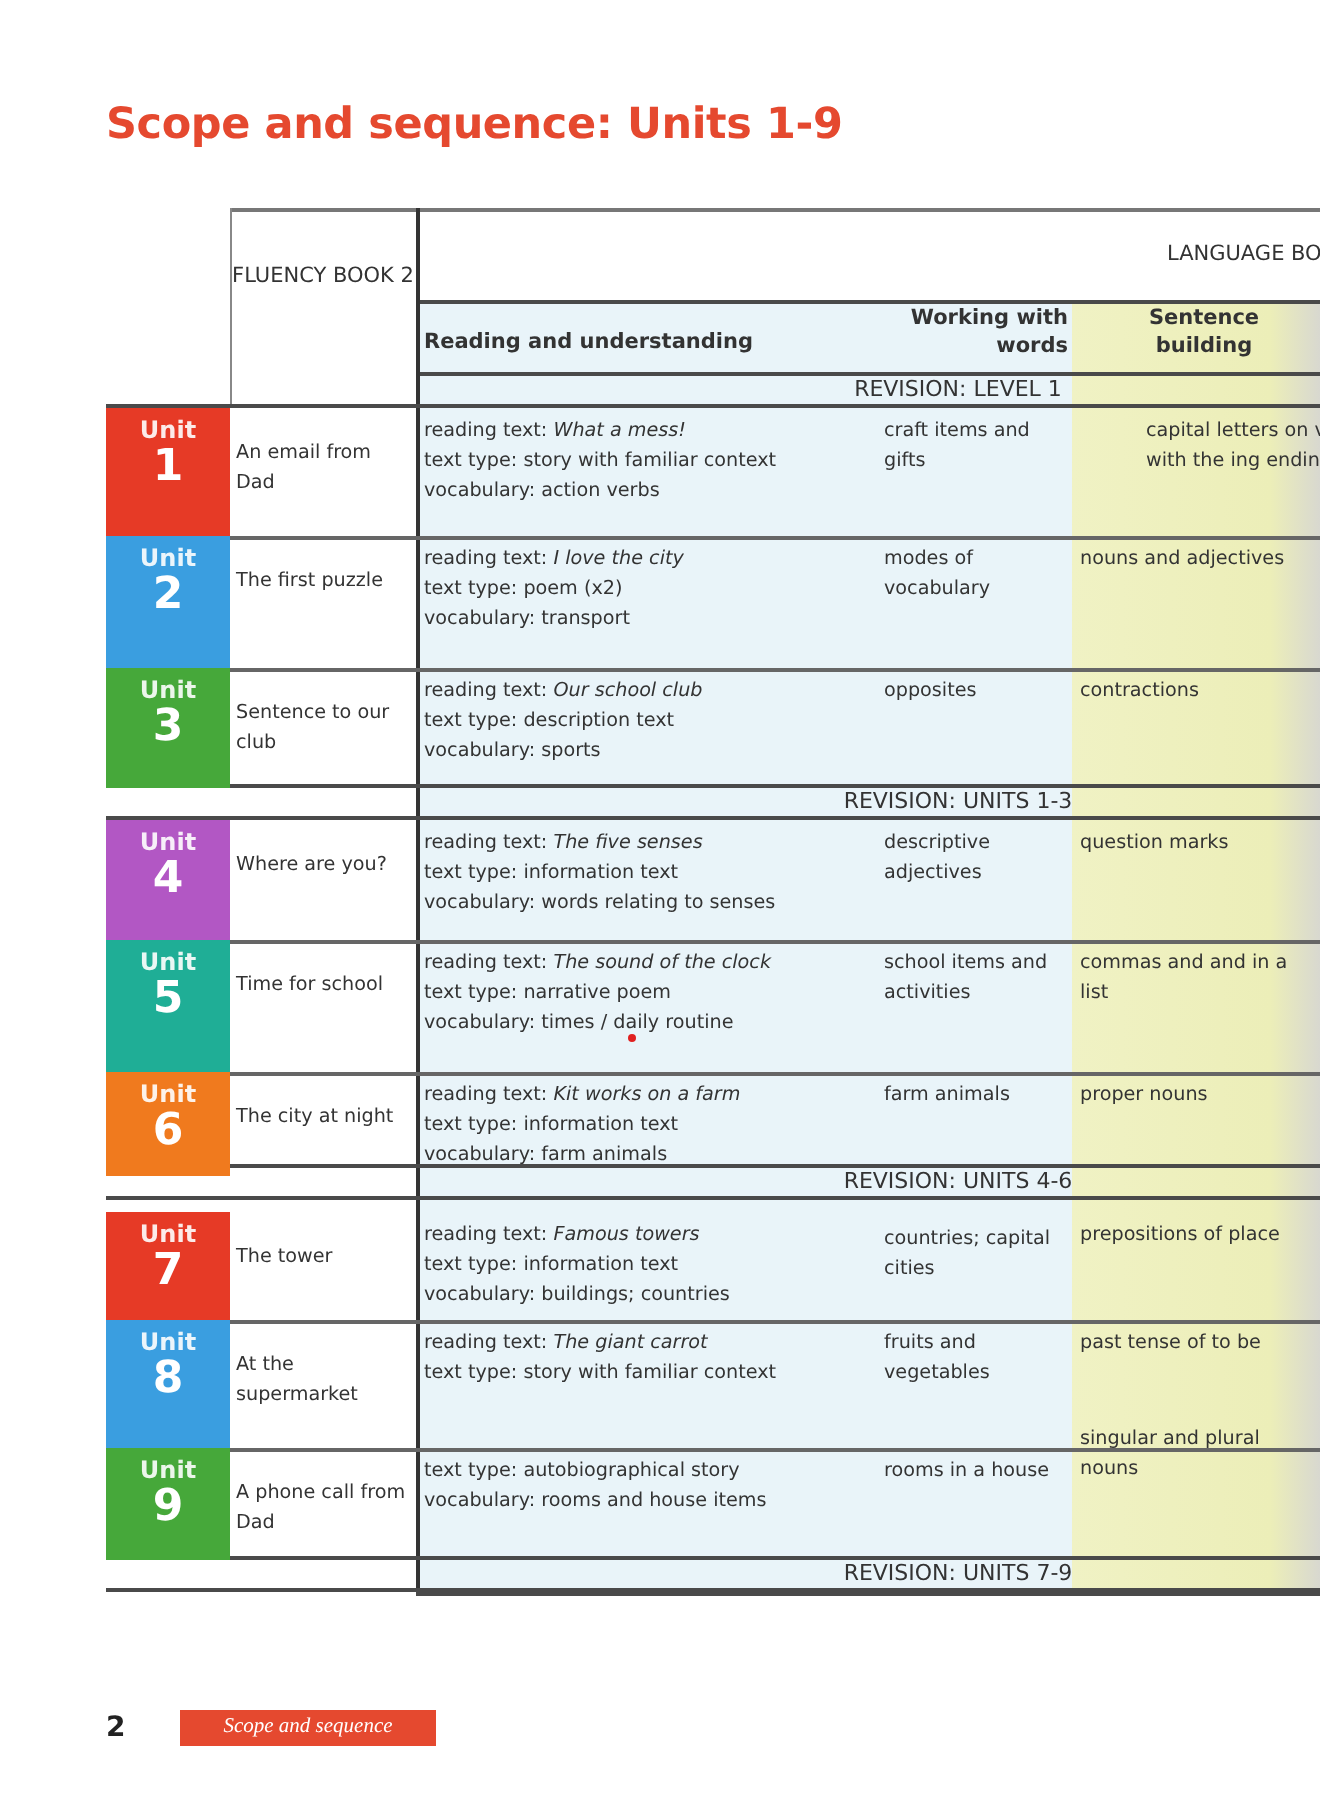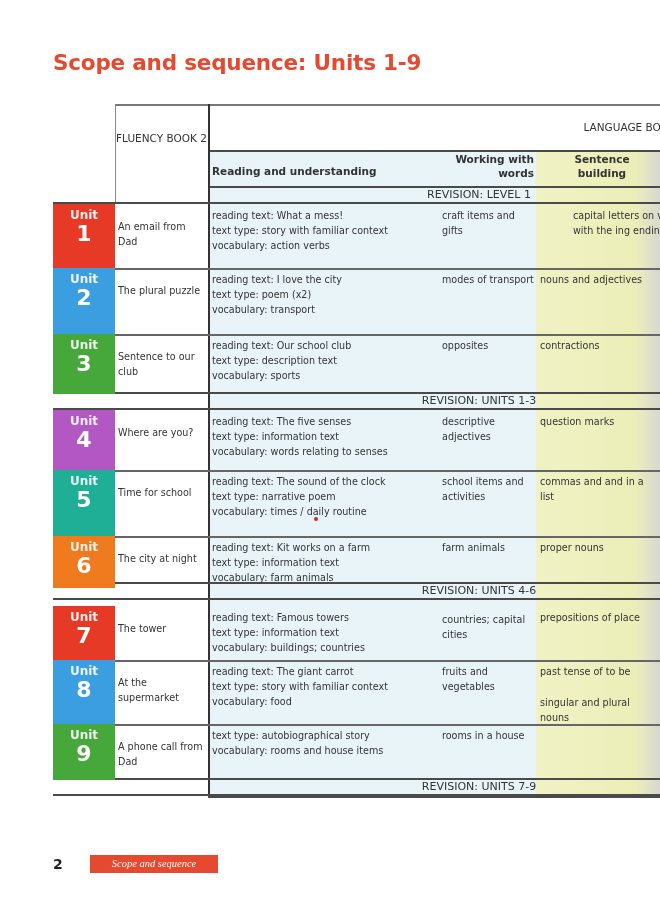--- a/index.html
+++ b/index.html
@@ -17,21 +17,21 @@
   .hdr-col { position:absolute; font-size:10.5px; font-weight:bold; line-height:14px; color:#333; }
   .rev { position:absolute; left:174px; width:504px; text-align:center; font-size:11px; color:#333; }
   .unit-tab { position:absolute; left:0; width:62px; color:#fff; text-align:center; box-sizing:border-box; }
   .unit-tab .u { font-size:12px; font-weight:bold; margin-top:4px; opacity:0.9; }
   .unit-tab .n { font-size:22px; font-weight:bold; line-height:24px; }
   .cell { position:absolute; font-size:9.6px; line-height:15px; color:#333; }
   .fl { left:65px; width:88px;margin-top:11px; }
   .rd { left:159px; width:230px; }
   .wd { left:389px; width:92px; }
   .sb { left:487px; width:120px; }
-  .it { }
+  .it { font-style:italic; }
   .footer-num { position:absolute; left:53px; top:856px; font-size:14px; font-weight:bold; color:#222; }
   .footer-tag { position:absolute; left:90px; top:855px; width:128px; height:18px; background:#e5492f; color:#fff;
                 font-size:10.5px; font-style:italic; text-align:center; line-height:18px;font-family:Liberation Serif, serif; }
   .dot { position:absolute; left:314px; top:517px; width:4px; height:4px; border-radius:50%; background:#e02020; }
 </style>
 </head>
 <body>
 
 <div class="title">Scope and sequence: Units 1-9</div>
 
@@ -76,27 +76,27 @@
       <div>text type: story with familiar context</div>
       <div>vocabulary: action verbs</div>
       </div>
       <div class="cell wd" style="top:104px;">craft items and gifts</div>
       <div class="cell sb" style="top:104px;margin-left:33px;">capital letters on verbs with the ing ending</div>
       <div class="hline" style="left:0;top:164px;width:607px;background:#666;"></div>
       <div class="unit-tab" style="top:164px;height:66px;background:#3a9ee0;">
       <div class="u">Unit</div>
       <div class="n">2</div>
       </div>
-      <div class="cell fl" style="top:168px;">The plural puzzle</div>
+      <div class="cell fl" style="top:168px;">The first puzzle</div>
       <div class="cell rd" style="top:168px;">
       <div><span>reading text: </span><span class="it">I love the city</span></div>
       <div>text type: poem (x2)</div>
       <div>vocabulary: transport</div>
       </div>
-      <div class="cell wd" style="top:168px;">modes of transport</div>
+      <div class="cell wd" style="top:168px;">modes of vocabulary</div>
       <div class="cell sb" style="top:168px;">nouns and adjectives</div>
       <div class="hline" style="left:0;top:230px;width:607px;background:#666;"></div>
       <div class="unit-tab" style="top:230px;height:60px;background:#46a83a;">
       <div class="u">Unit</div>
       <div class="n">3</div>
       </div>
       <div class="cell fl" style="top:234px;">Sentence to our club</div>
       <div class="cell rd" style="top:234px;">
       <div><span>reading text: </span><span class="it">Our school club</span></div>
       <div>text type: description text</div>
@@ -156,35 +156,34 @@
       <div class="cell sb" style="top:506px;">prepositions of place</div>
       <div class="hline" style="left:0;top:556px;width:607px;background:#666;"></div>
       <div class="unit-tab" style="top:556px;height:64px;background:#3a9ee0;">
       <div class="u">Unit</div>
       <div class="n">8</div>
       </div>
       <div class="cell fl" style="top:560px;">At the supermarket</div>
       <div class="cell rd" style="top:560px;">
       <div><span>reading text: </span><span class="it">The giant carrot</span></div>
       <div>text type: story with familiar context</div>
-      <div>vocabulary: food</div>
       </div>
       <div class="cell wd" style="top:560px;">fruits and vegetables</div>
       <div class="cell sb" style="top:560px;">past tense of to be</div>
       <div class="hline" style="left:0;top:620px;width:607px;background:#666;"></div>
       <div class="unit-tab" style="top:620px;height:56px;background:#46a83a;">
       <div class="u">Unit</div>
       <div class="n">9</div>
       </div>
       <div class="cell fl" style="top:624px;">A phone call from Dad</div>
       <div class="cell rd" style="top:624px;">
       <div>text type: autobiographical story</div>
       <div>vocabulary: rooms and house items</div>
       </div>
       <div class="cell wd" style="top:624px;">rooms in a house</div>
-      <div class="cell sb" style="top:591px;">singular and plural nouns</div>
+      <div class="cell sb" style="top:608px;">singular and plural nouns</div>
     </div>
 </div>
 
 <div class="dot"></div>
 
 <div class="footer-num">2</div>
 <div class="footer-tag">Scope and sequence</div>
 
 </body></html>

